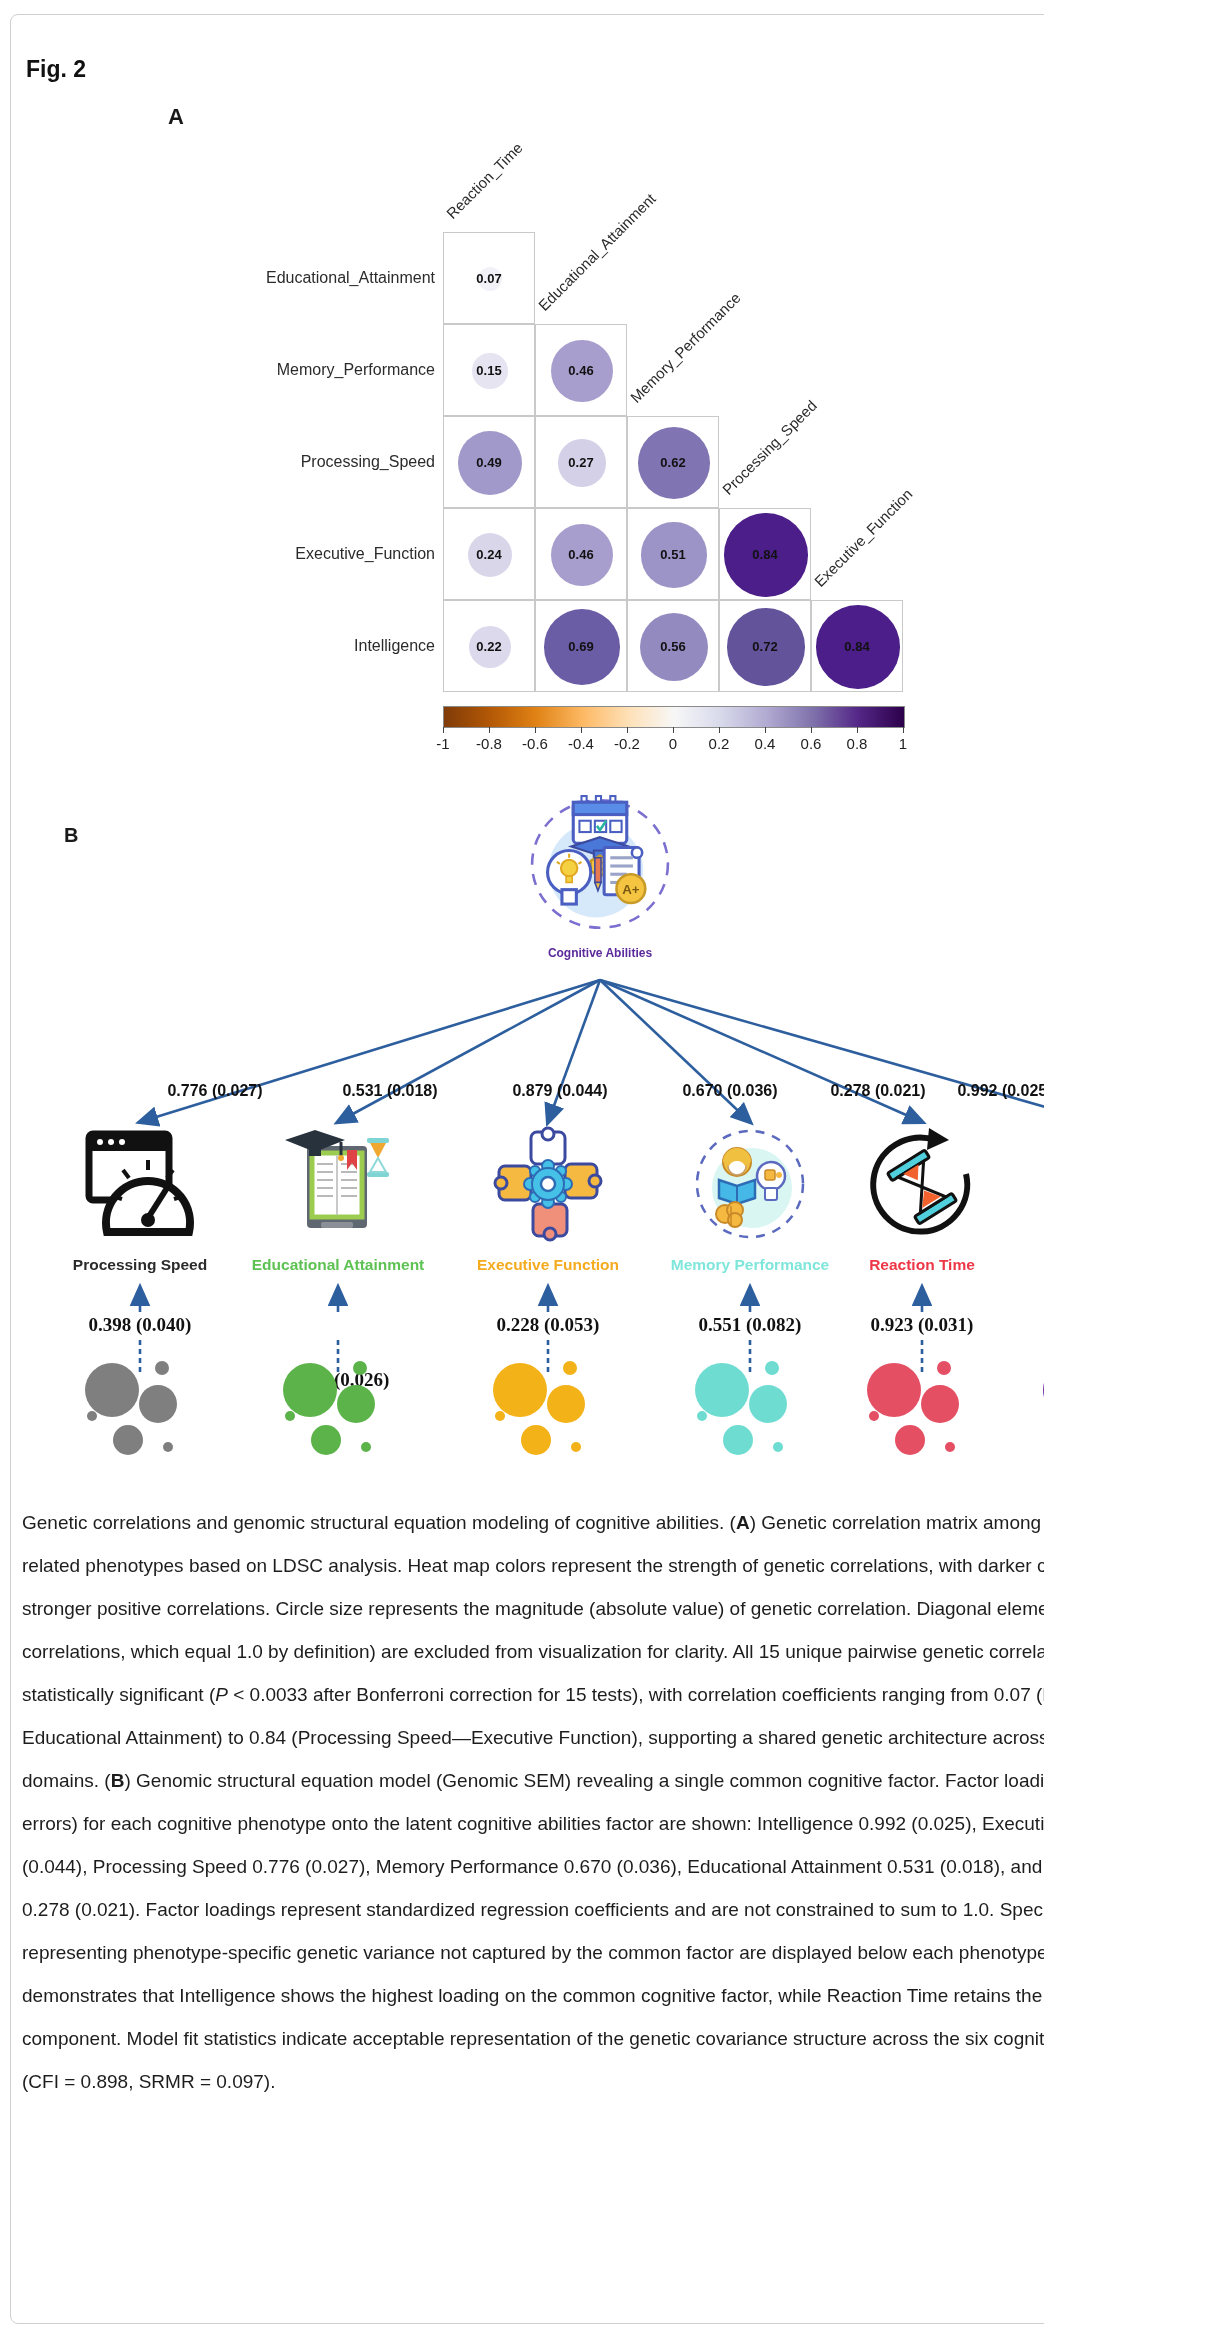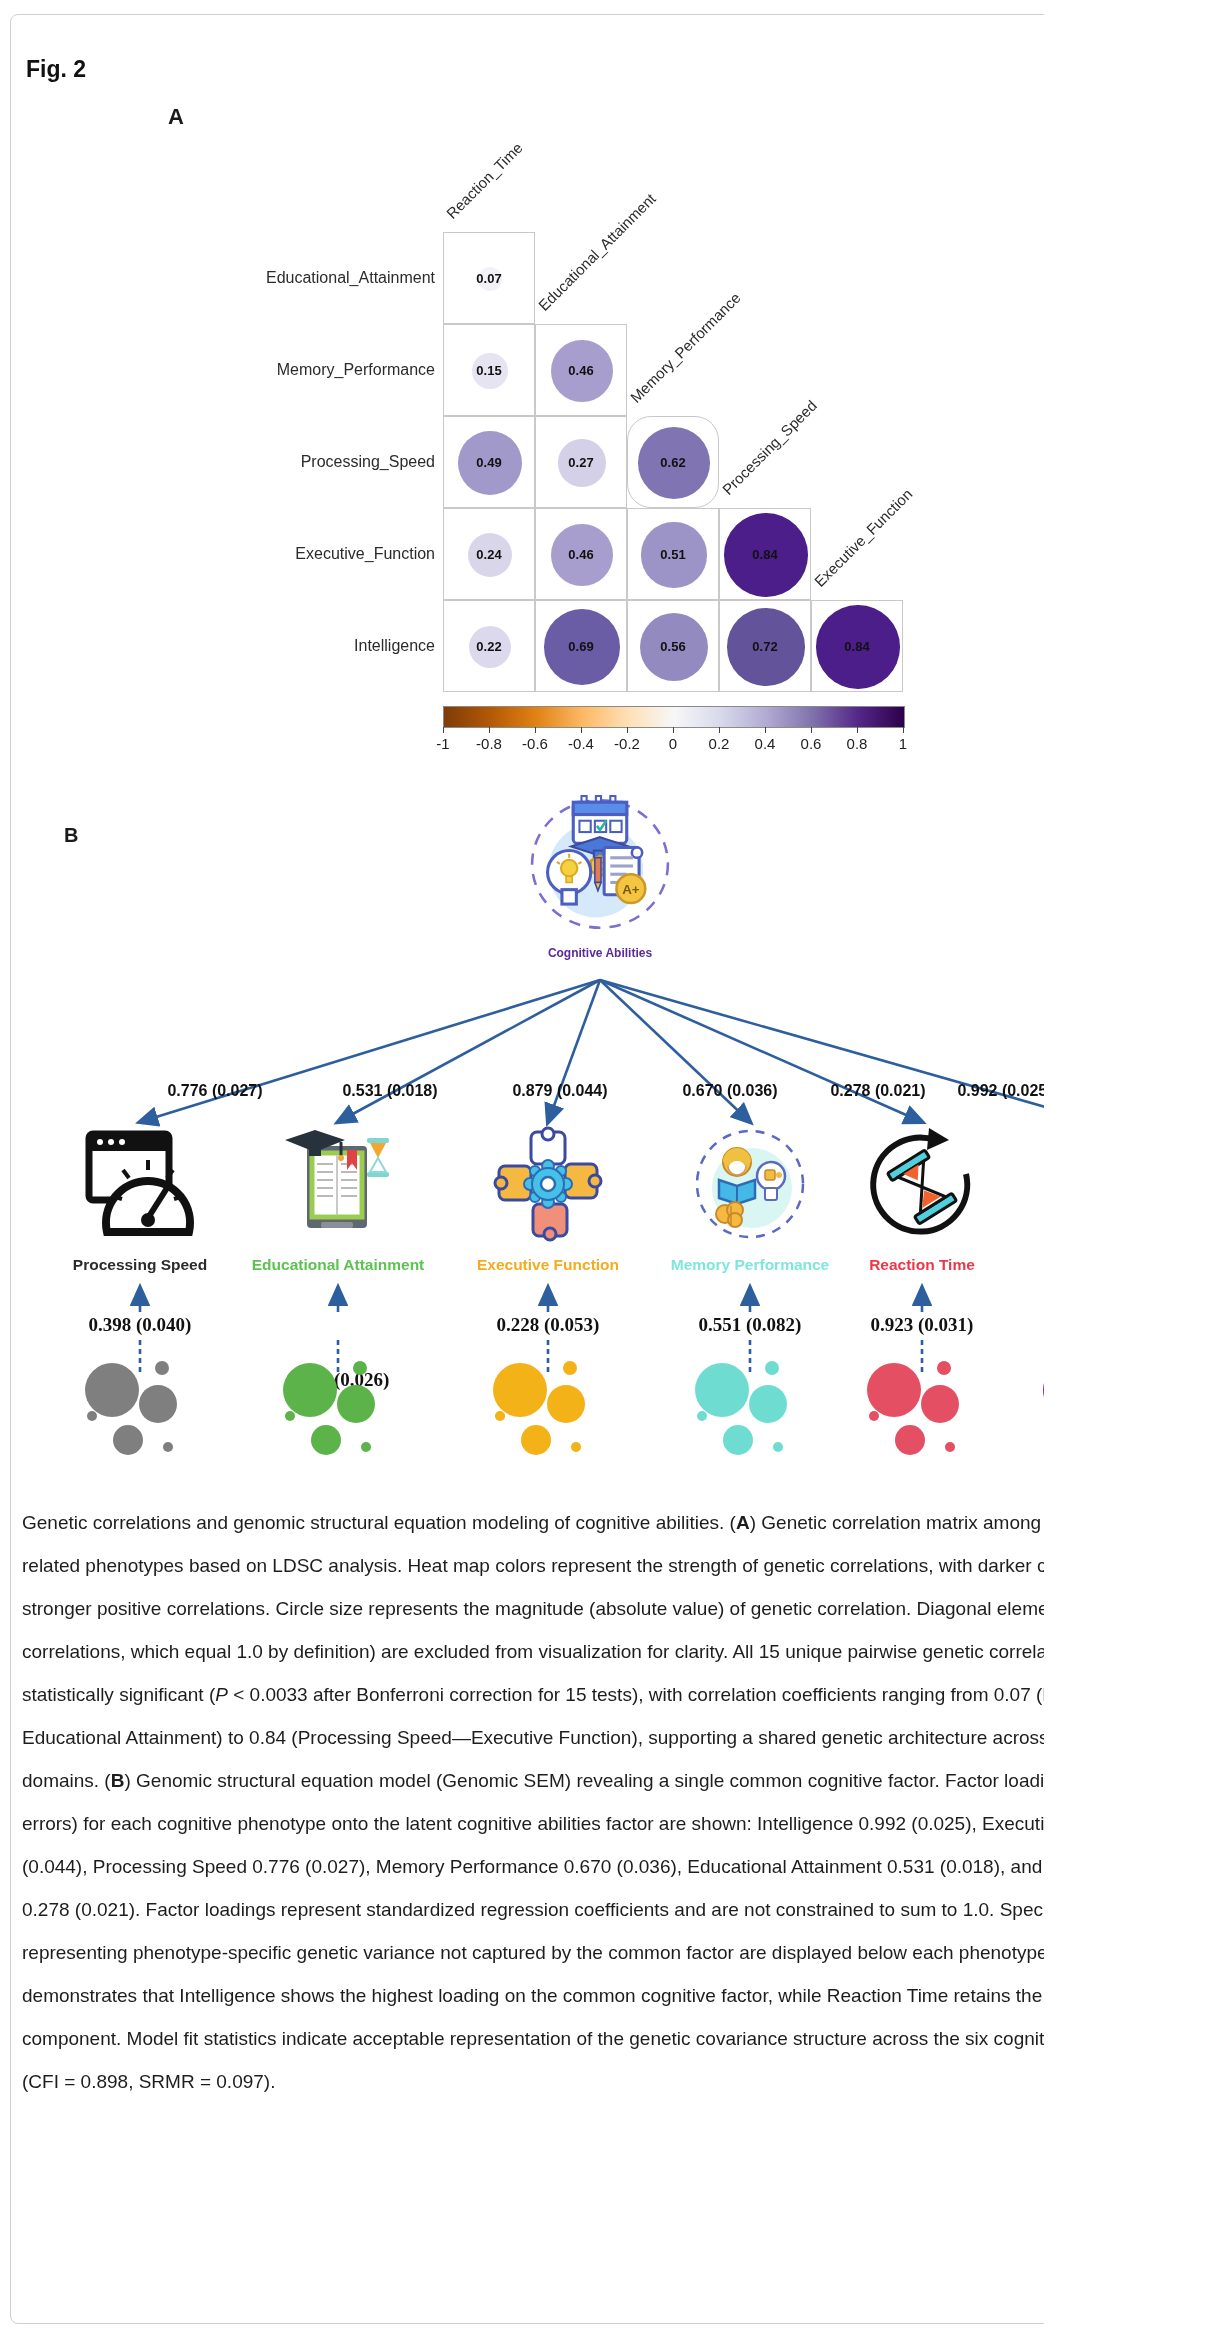--- a/index.html
+++ b/index.html
@@ -58,21 +58,21 @@
       </div>
       <div class="rowlab" style="left: 150px; top: 416px;">Processing_Speed</div>
       <div class="cell" style="left: 443px; top: 416px;">
         <div class="bubble" style="width: 63.756px; height: 63.756px; left: 14.122px; top: 14.122px; background: rgb(161, 153, 201);"></div>
         <div class="val">0.49</div>
       </div>
       <div class="cell" style="left: 535px; top: 416px;">
         <div class="bubble" style="width: 47.3266px; height: 47.3266px; left: 22.3367px; top: 22.3367px; background: rgb(212, 208, 231);"></div>
         <div class="val">0.27</div>
       </div>
-      <div class="cell" style="left: 627px; top: 416px; border-radius: 24px;">
+      <div class="cell" style="left: 627px; top: 416px;">
         <div class="bubble" style="width: 71.7165px; height: 71.7165px; left: 10.1418px; top: 10.1418px; background: rgb(128, 116, 178);"></div>
         <div class="val">0.62</div>
       </div>
       <div class="rowlab" style="left: 150px; top: 508px;">Executive_Function</div>
       <div class="cell" style="left: 443px; top: 508px;">
         <div class="bubble" style="width: 44.6199px; height: 44.6199px; left: 23.69px; top: 23.69px; background: rgb(217, 214, 234);"></div>
         <div class="val">0.24</div>
       </div>
       <div class="cell" style="left: 535px; top: 508px;">
         <div class="bubble" style="width: 61.7735px; height: 61.7735px; left: 15.1133px; top: 15.1133px; background: rgb(167, 158, 205);"></div>

